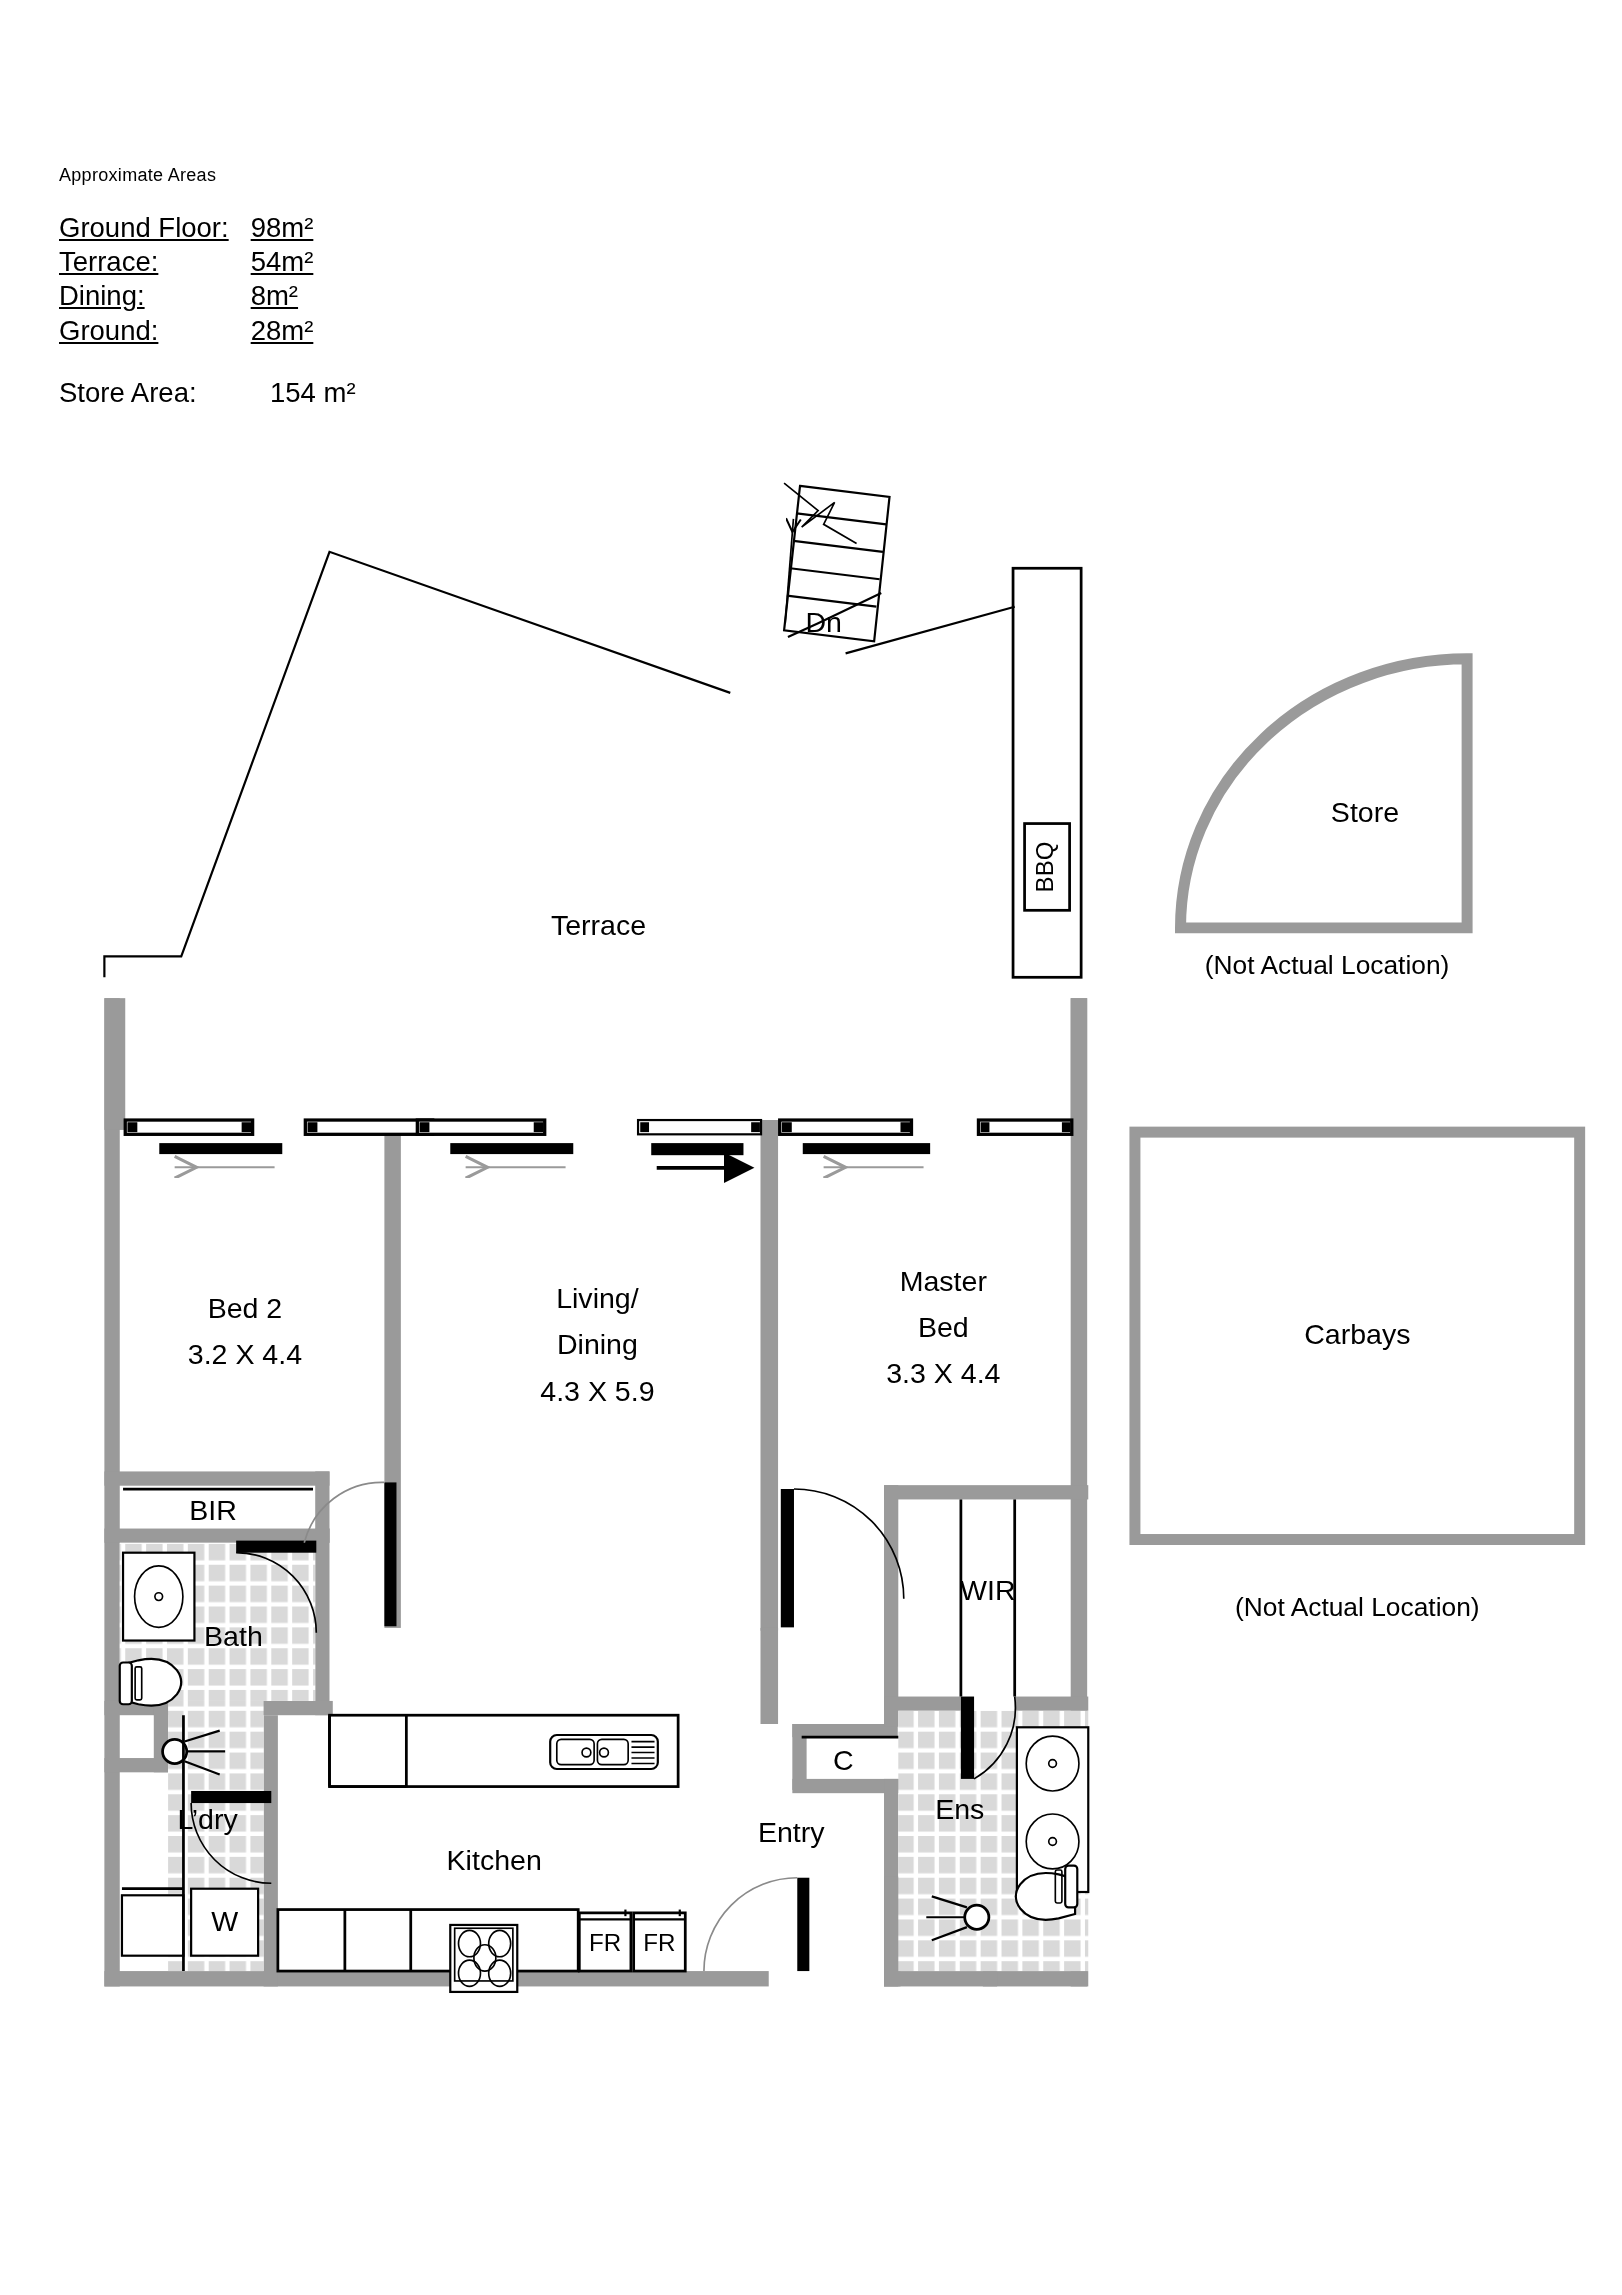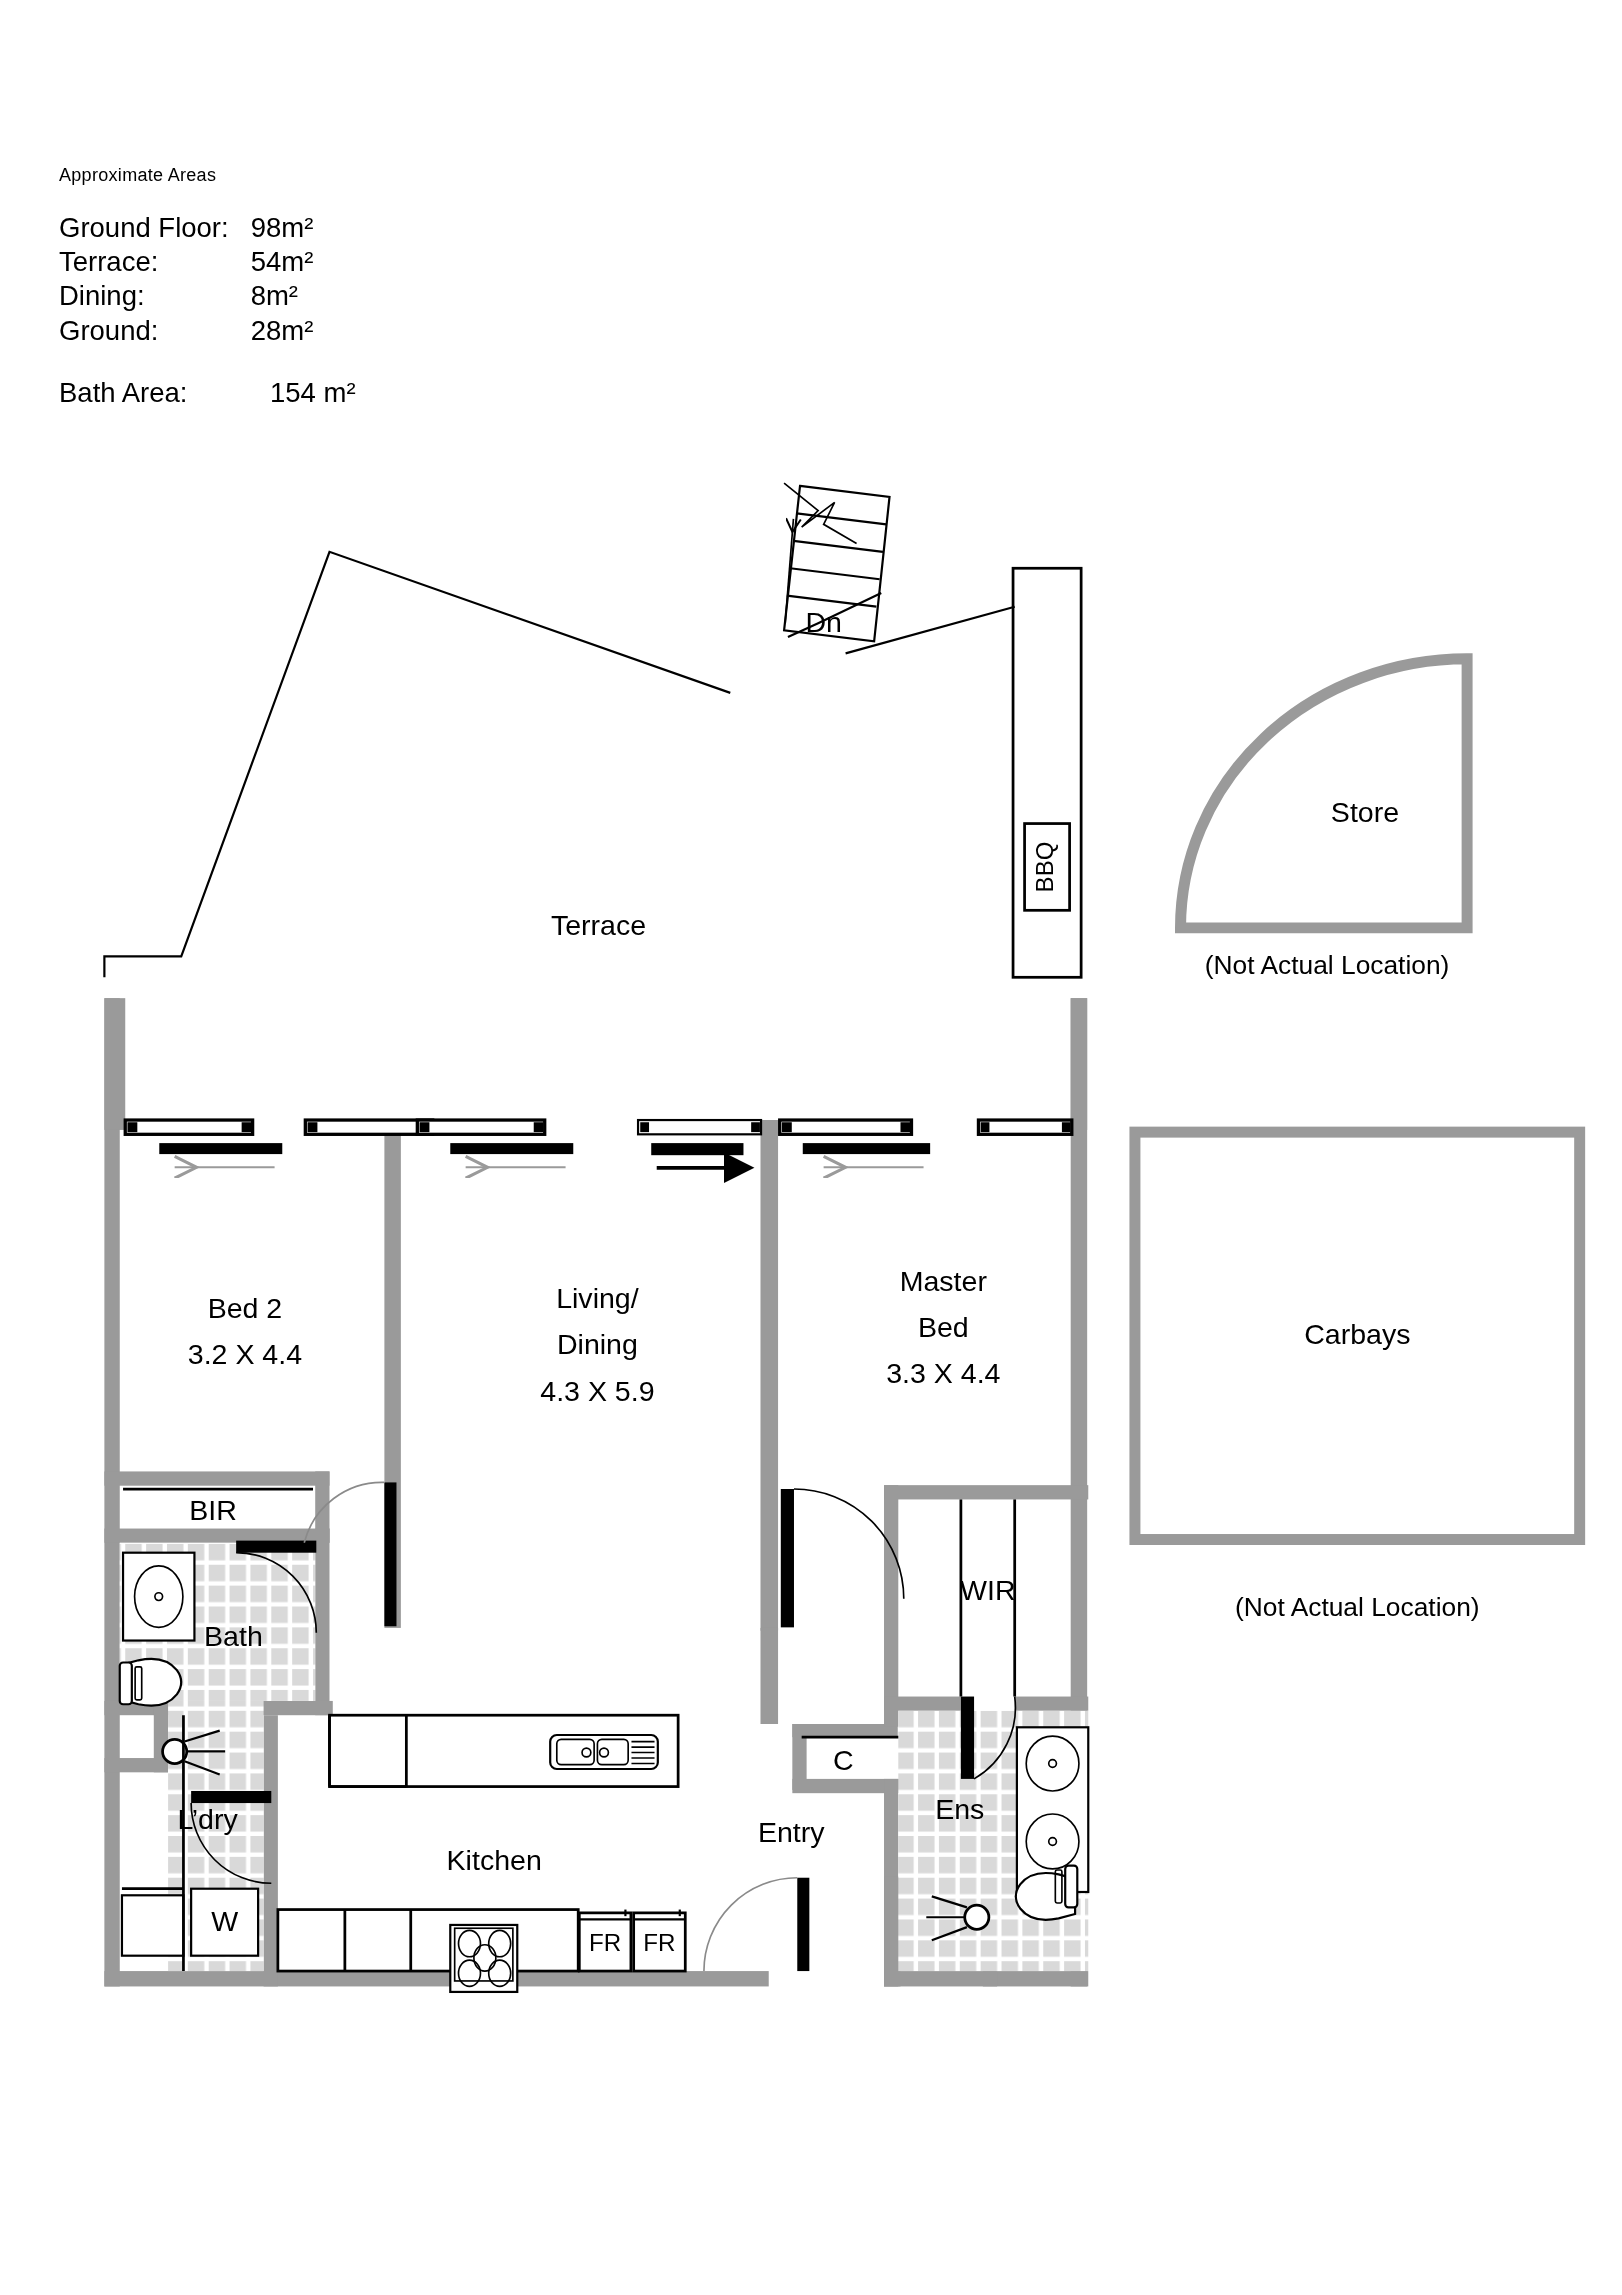--- a/index.html
+++ b/index.html
@@ -23,20 +23,21 @@
   }
   .areas-title {
     font-size: 18px;
     letter-spacing: 0.3px;
     margin-bottom: 26px;
     white-space: nowrap;
   }
   .areas-table {
     border-collapse: collapse;
     font-size: 27.5px;
+    text-decoration: underline;
   }
   .areas-table td {
     padding: 0 0 2.2px 0;
     white-space: nowrap;
     vertical-align: top;
   }
   .areas-table td.lbl { padding-right: 22px; }
   .areas-table td.val { min-width: 115px; }
   .areas-total {
     margin-top: 28.6px;
@@ -94,21 +95,21 @@
         <td class="lbl">Dining:</td>
         <td class="val">8m²</td>
       </tr>
       <tr>
         <td class="lbl">Ground:</td>
         <td class="val">28m²</td>
       </tr>
     </tbody>
   </table>
   <div class="areas-total">
-    <span class="tl">Bath Area:</span><span>154 m²</span>
+    <span class="tl">Store Area:</span><span>154 m²</span>
   </div>
 </div>
 
 <svg class="plan-svg" width="1622" height="2295" viewBox="0 0 2954 4180">
 
   <defs>
 
     <pattern id="tile" width="38" height="38" patternUnits="userSpaceOnUse">
       <rect width="38" height="38" fill="#ffffff"></rect>
       <rect x="0" y="0" width="30" height="30" fill="#d9d9d9"></rect>

